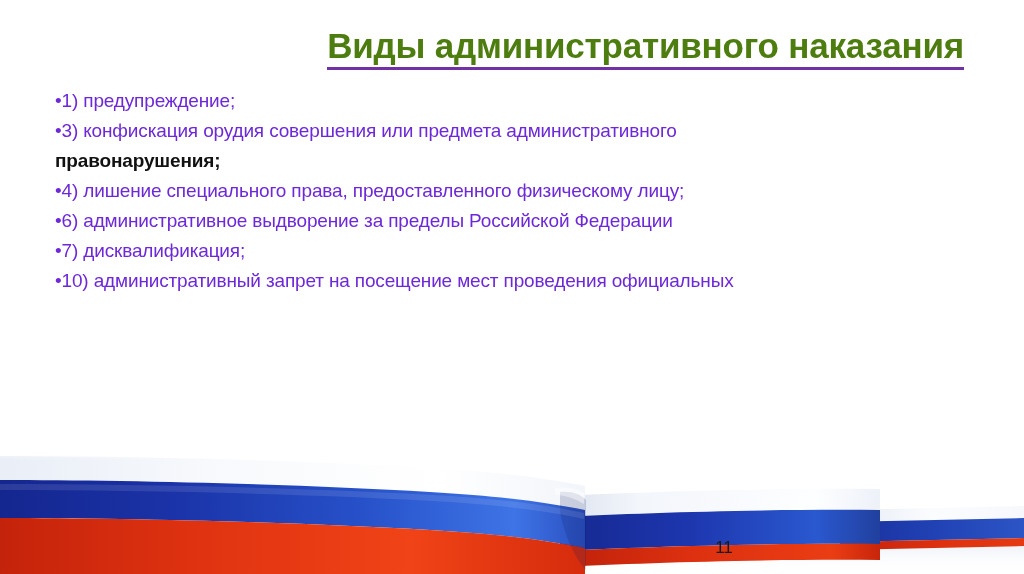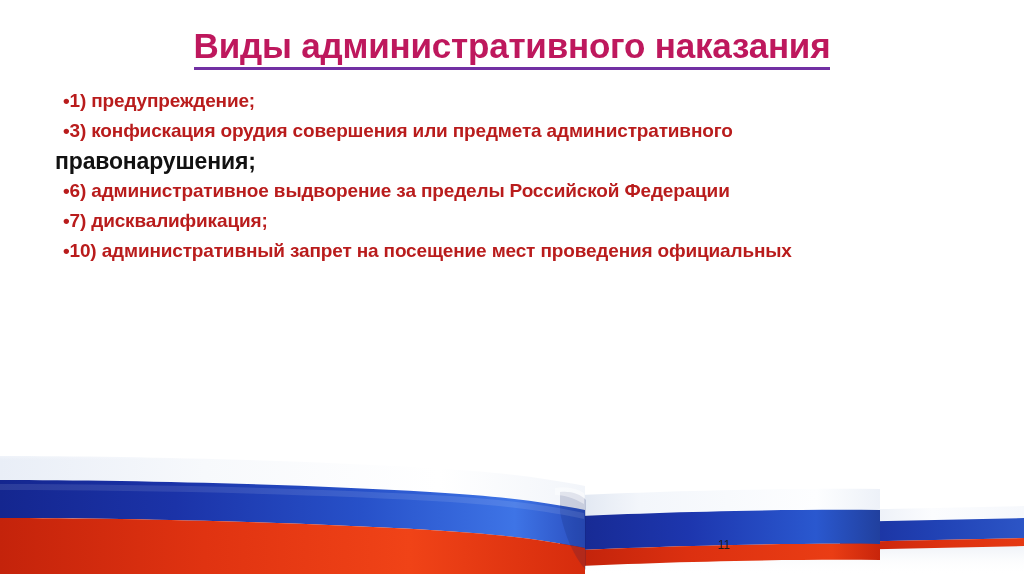--- a/index.html
+++ b/index.html
@@ -17,56 +17,55 @@
     background: #ffffff;
     overflow: hidden;
   }
 
   
   #slide-title {
     position: absolute;
     left: 60px;
     top: 24px;
     width: 904px;
-    text-align: center;
+    text-align: right;
     font-size: 35px;
     font-weight: 700;
     line-height: 44px;
-    color: #be185d;
+    color: #4d7c0f;
     letter-spacing: -0.2px;
     white-space: nowrap;
   }
   #slide-title .underline-text {
     border-bottom: 3px solid #7130A3;
     padding-bottom: 2px;
   }
 
   
   #body-list {
     position: absolute;
     left: 55px;
     top: 86px;
     width: 925px;
     z-index: 5;
   }
   .bullet-line {
     font-size: 19px;
-    font-weight: 700;
+    font-weight: 400;
     line-height: 30px;
-    color: #b91c1c;
+    color: #6d28d9;
     letter-spacing: -0.15px;
     white-space: nowrap;
-    margin-left: 8px;
   }
   .bullet-line .dot {
     font-size: 19px;
     line-height: 30px;
   }
   .cont-line {
-    font-size: 23px;
+    font-size: 19px;
     font-weight: 700;
     line-height: 30px;
     color: #111111;
     letter-spacing: -0.15px;
     white-space: nowrap;
   }
 
   
   #ribbon-graphic {
     position: absolute;
@@ -82,21 +81,21 @@
     height: 182px;
   }
 
   
   #page-number {
     position: absolute;
     left: 700px;
     top: 538px;
     width: 48px;
     text-align: center;
-    font-size: 12px;
+    font-size: 17px;
     font-weight: 400;
     color: #1a1a1a;
     z-index: 8;
   }
 </style>
 </head>
 <body>
 
 <div id="slide">
 
@@ -199,20 +198,21 @@
   </div>
 
   <div id="body-list">
 
     <div class="bullet-line"><span class="dot">•</span><span>1) предупреждение;</span></div>
 
 
     <div class="bullet-line"><span class="dot">•</span><span>3) конфискация орудия совершения или предмета административного</span></div>
     <div class="cont-line">правонарушения;</div>
 
+    <div class="bullet-line"><span class="dot">•</span><span>4) лишение специального права, предоставленного физическому лицу;</span></div>
 
 
     <div class="bullet-line"><span class="dot">•</span><span>6) административное выдворение за пределы Российской Федерации</span></div>
 
     <div class="bullet-line"><span class="dot">•</span><span>7) дисквалификация;</span></div>
 
 
 
     <div class="bullet-line"><span class="dot">•</span><span>10) административный запрет на посещение мест проведения официальных</span></div>
 

